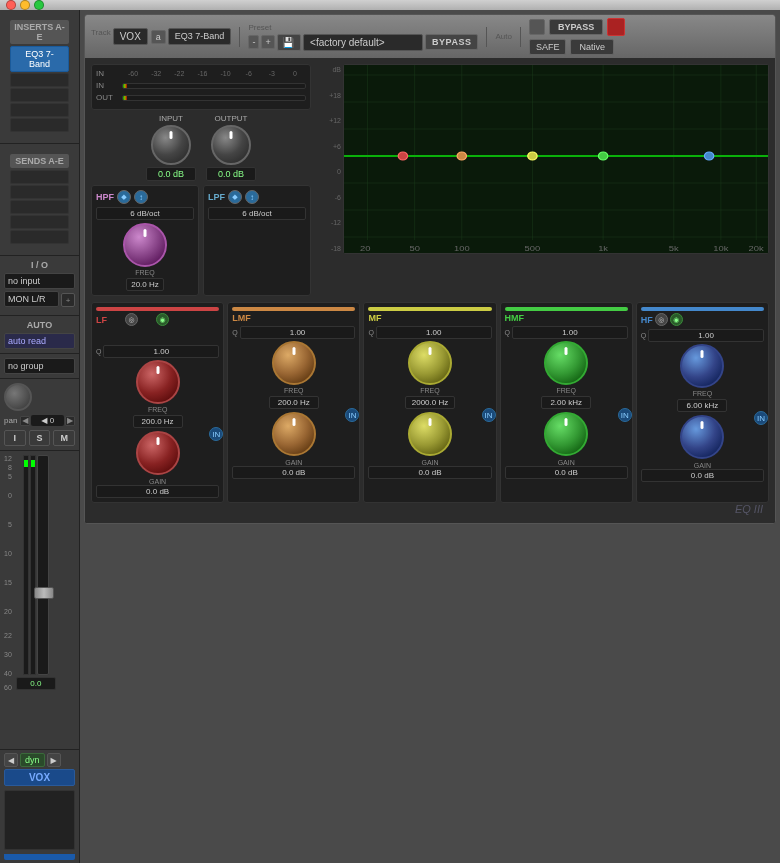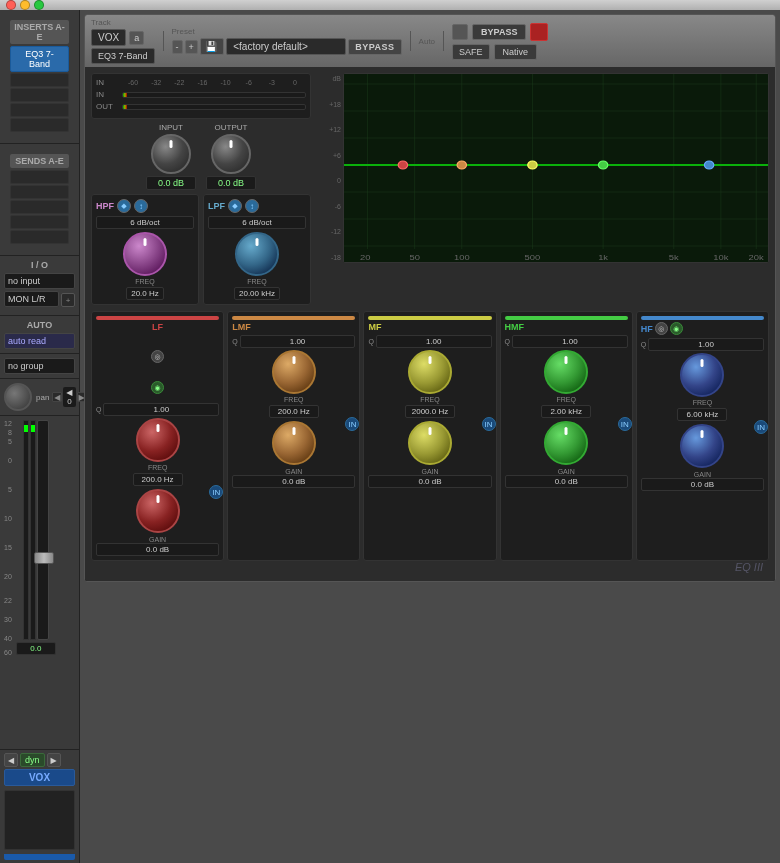--- a/index.html
+++ b/index.html
@@ -156,21 +156,21 @@
       padding: 1px 3px;
       height: 16px;
       appearance: none;
       -webkit-appearance: none;
     }
 
     
     .transport-area {
       padding: 4px;
       display: flex;
-      flex-direction: row;
+      flex-direction: column;
       align-items: center;
       gap: 4px;
       border-bottom: 1px solid #222;
     }
 
     .knob-small {
       width: 28px;
       height: 28px;
       border-radius: 50%;
       background: radial-gradient(circle at 35% 35%, #777, #333);
@@ -842,21 +842,21 @@
       <div class="bottom-blue"></div>
     </div>
   </div>
 
   <div class="plugin-area">
 
     <div class="eq-plugin">
 
       <div class="plugin-top-bar">
 
-        <div style="display:flex;flex-direction:column;gap:2px;">
+        <div style="display:flex;flex-direction:row;gap:2px;">
           <span style="font-size:8px;color:#555;">Track</span>
           <div style="display:flex;align-items:center;gap:3px;">
             <div class="plugin-track-name">VOX</div>
             <div class="plugin-track-btn">a</div>
           </div>
           <div style="background:#2a2a2a;color:#ccc;font-size:9px;padding:2px 6px;border-radius:2px;border:1px solid #555;">EQ3 7-Band</div>
         </div>
 
         <div class="section-divider"></div>
 
@@ -961,25 +961,20 @@
                 </div>
               </div>
 
               <div style="flex:1;background:#1e1e1e;border:1px solid #333;border-radius:3px;padding:4px;">
                 <div style="display:flex;align-items:center;gap:3px;margin-bottom:3px;">
                   <span style="font-size:9px;font-weight:bold;color:#66aacc;">LPF</span>
                   <div class="toggle-btn">◆</div>
                   <div style="width:14px;height:14px;border-radius:50%;border:1px solid #666;background:#2a6a9a;color:#8cf;font-size:8px;display:flex;align-items:center;justify-content:center;cursor:pointer;">↕</div>
                 </div>
                 <div style="background:#1a1a1a;color:#ccc;font-size:8px;padding:1px 4px;border-radius:2px;border:1px solid #333;text-align:center;margin-bottom:3px;">6 dB/oct</div>
-                <div style="display:flex;flex-direction:column;align-items:center;gap:2px;">
-                  <div class="knob-lpf"></div>
-                  <span style="font-size:7px;color:#888;">FREQ</span>
-                  <div style="background:#1a1a1a;color:#ccc;font-size:8px;padding:1px 4px;border-radius:2px;border:1px solid #333;text-align:center;">20.00 kHz</div>
-                </div>
               </div>
             </div>
           </div>
 
           <div style="flex:1;">
             <div style="display:flex;gap:2px;">
               <div class="db-scale">
                 <span>dB</span>
                 <span>+18</span>
                 <span>+12</span>
@@ -1034,21 +1029,21 @@
             </div>
           </div>
         </div>
 
         <div style="display:flex;gap:3px;">
 
           <div style="flex:1;background:#1e1e1e;border:1px solid #333;border-radius:3px;padding:4px;">
             <div style="display:flex;align-items:center;gap:2px;margin-bottom:2px;">
               <div style="height:4px;flex:1;background:#cc4444;border-radius:2px;"></div>
             </div>
-            <div style="display:flex;align-items:center;gap:18px;margin-bottom:9px;flex-direction:column;">
+            <div style="display:flex;align-items:center;gap:18px;margin-bottom:19px;">
               <span style="font-size:9px;font-weight:bold;color:#cc4444;">LF</span>
               <div style="width:13px;height:13px;border-radius:50%;border:1px solid #666;background:#444;color:#ccc;font-size:7px;display:flex;align-items:center;justify-content:center;cursor:pointer;">◎</div>
               <div style="width:13px;height:13px;border-radius:50%;border:1px solid #3a8a3a;background:#2a5a2a;color:#8f8;font-size:7px;display:flex;align-items:center;justify-content:center;cursor:pointer;">◉</div>
             </div>
             <div style="display:flex;align-items:center;gap:2px;margin-bottom:2px;">
               <span style="font-size:7px;color:#888;">Q</span>
               <div style="background:#1a1a1a;color:#ccc;font-size:8px;padding:1px 4px;border-radius:2px;border:1px solid #333;flex:1;text-align:center;">1.00</div>
             </div>
             <div style="display:flex;flex-direction:column;align-items:center;gap:2px;margin-bottom:3px;">
               <div class="knob-lf"></div>

